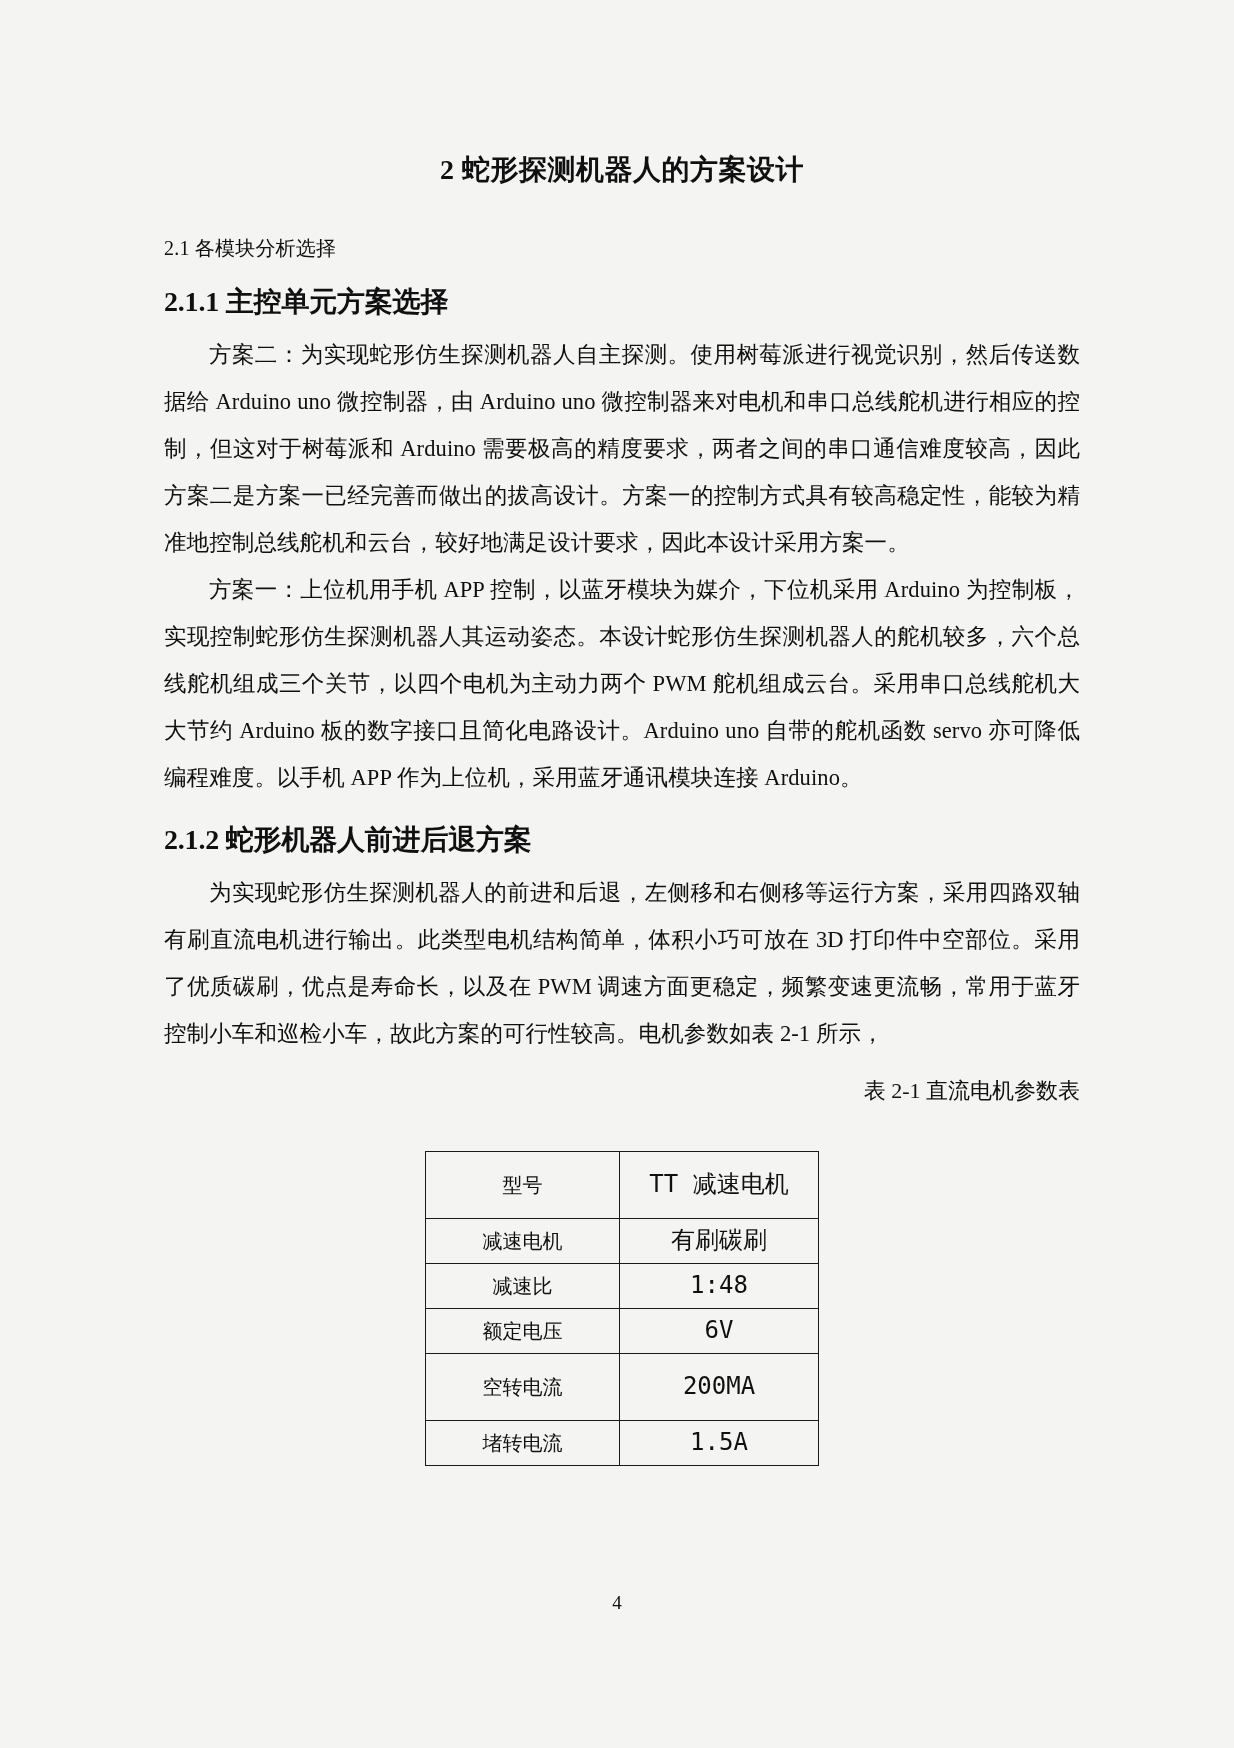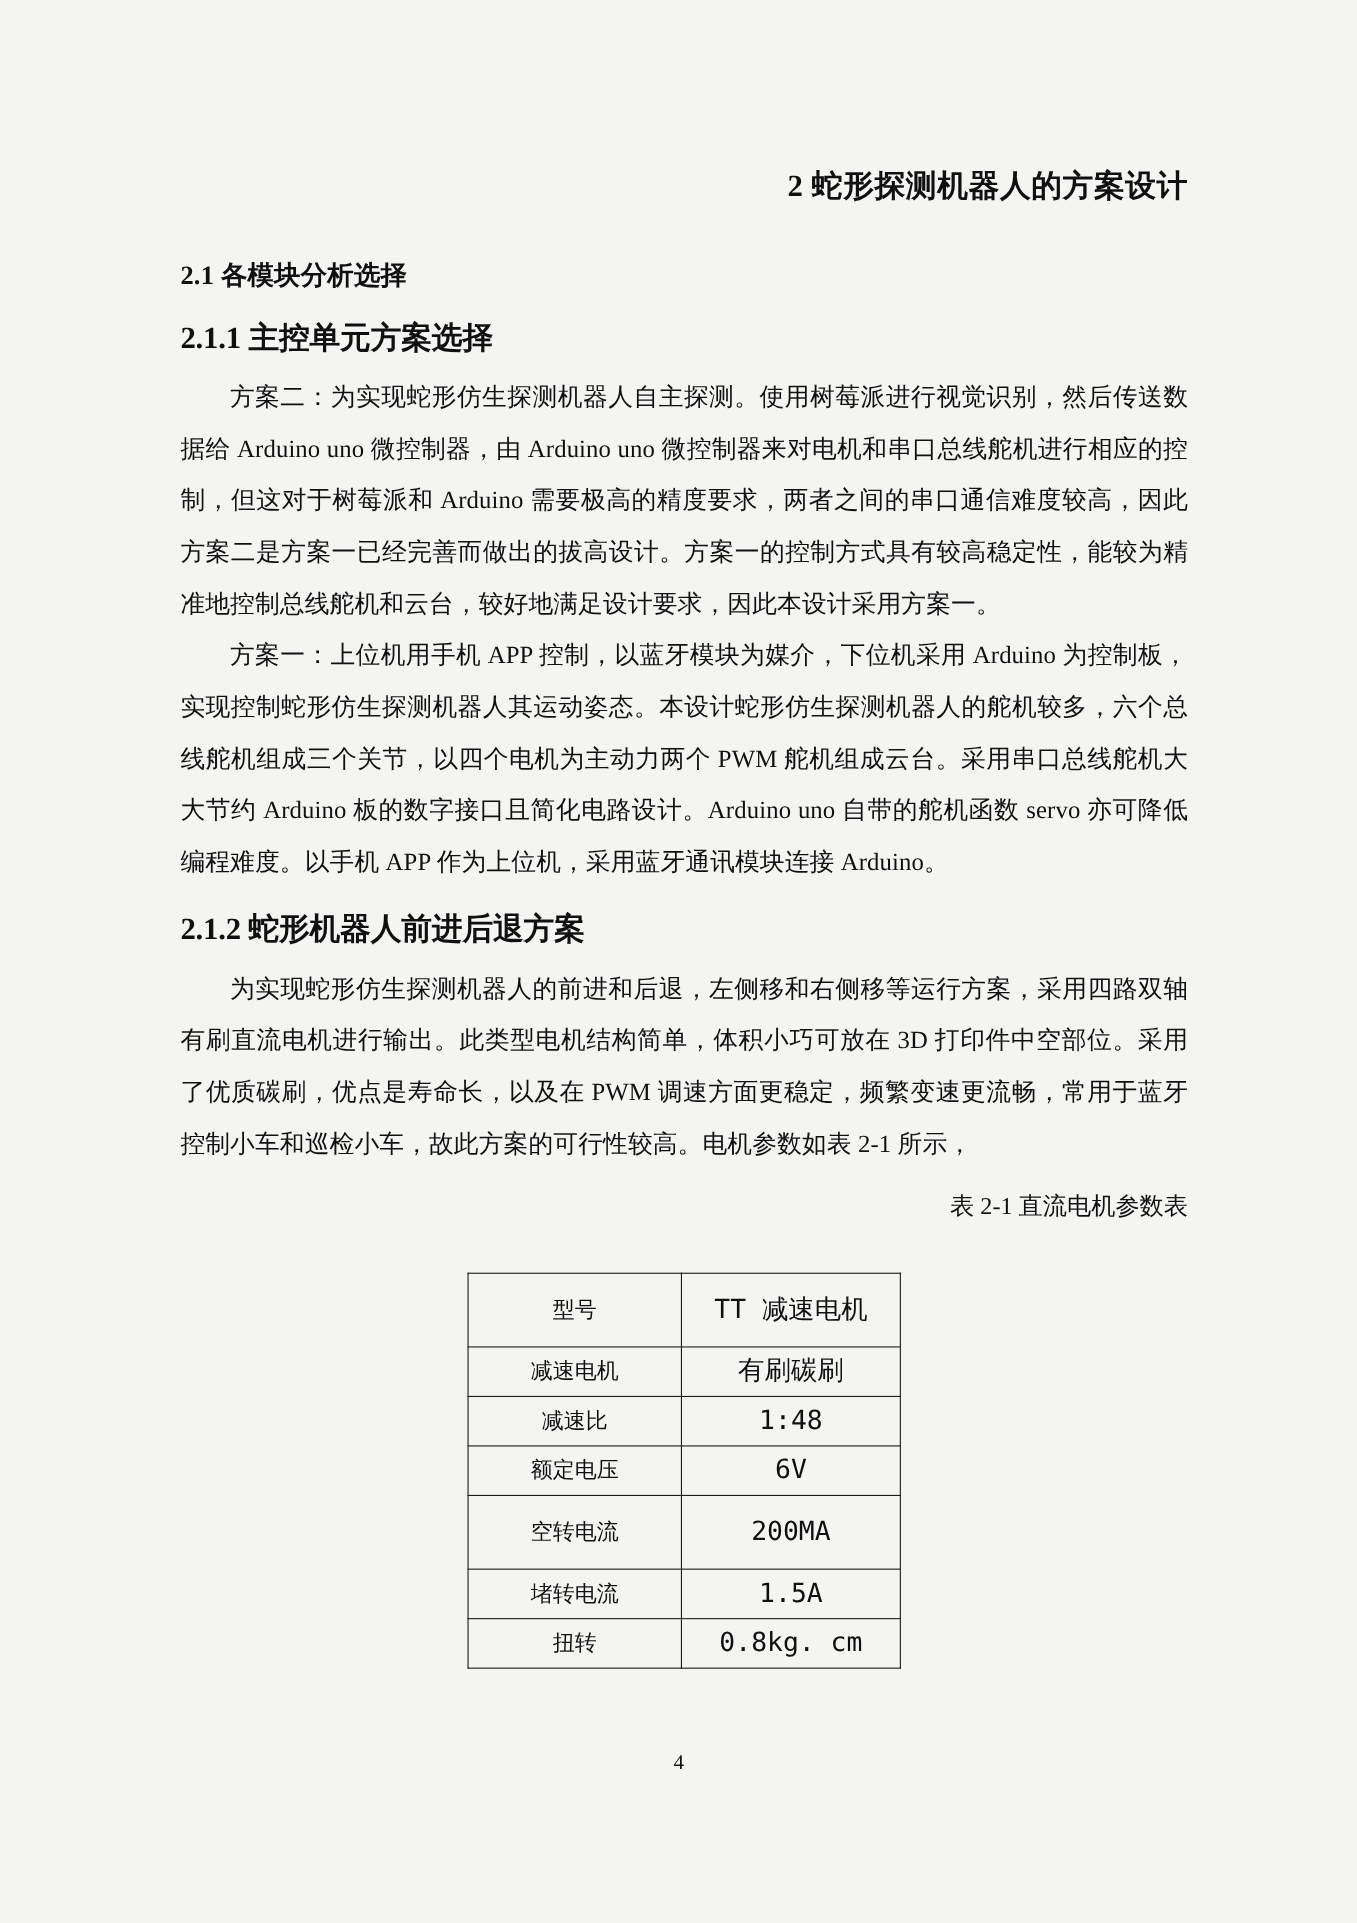--- a/index.html
+++ b/index.html
@@ -20,30 +20,30 @@
     overflow: hidden;
     box-sizing: border-box;
   }
   .content {
     position: absolute;
     left: 164px;
     top: 150px;
     width: 916px;
   }
   .doc-title {
-    text-align: right;
+    text-align: center;
     font-size: 28px;
     font-weight: 700;
     letter-spacing: 0.5px;
     margin: 0 0 44px 0;
     line-height: 1.4;
   }
   .h2 {
-    font-size: 24px;
-    font-weight: 700;
+    font-size: 20px;
+    font-weight: 400;
     margin: 0 0 10px 0;
     line-height: 1.5;
     letter-spacing: 0.2px;
   }
   .h3 {
     font-size: 28px;
     font-weight: 700;
     margin: 18px 0 8px 0;
     line-height: 1.5;
     letter-spacing: -0.2px;
@@ -145,24 +145,20 @@
             <td class="v">6V</td>
           </tr>
           <tr class="tall">
             <td class="k">空转电流</td>
             <td class="v">200MA</td>
           </tr>
           <tr>
             <td class="k">堵转电流</td>
             <td class="v">1.5A</td>
           </tr>
-          <tr>
-            <td class="k">扭转</td>
-            <td class="v">0.8kg. cm</td>
-          </tr>
         </tbody>
       </table>
     </div>
 
   </div>
 
   <div class="page-number">4</div>
 </div>
 
 </body></html>

